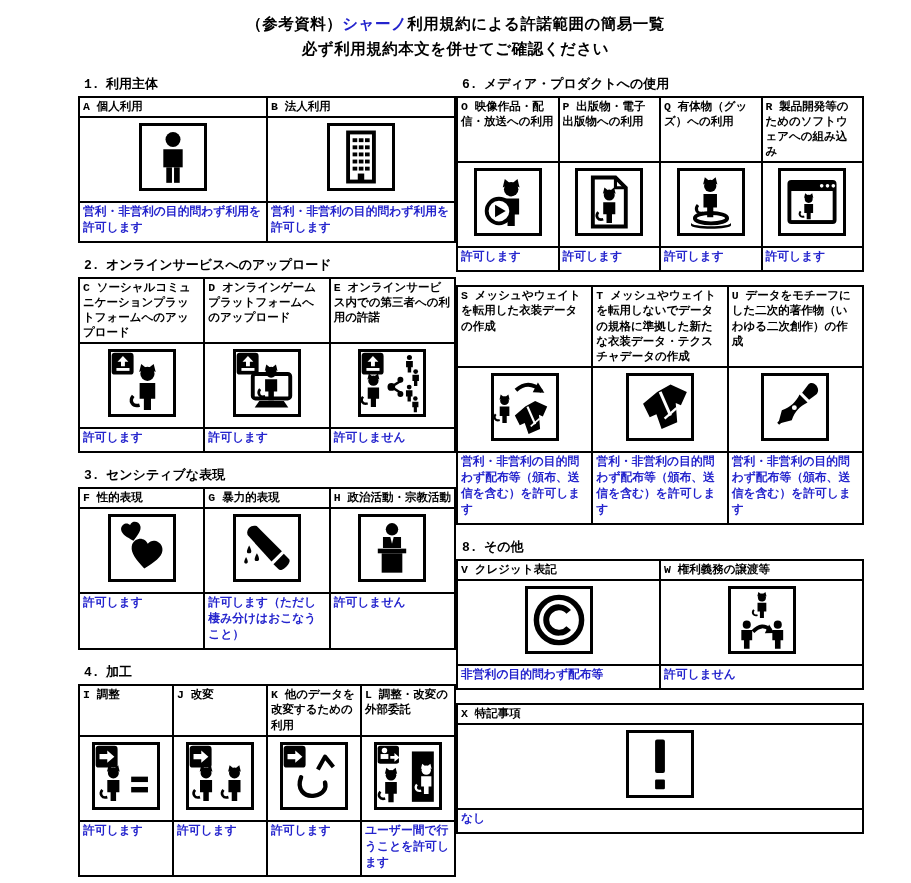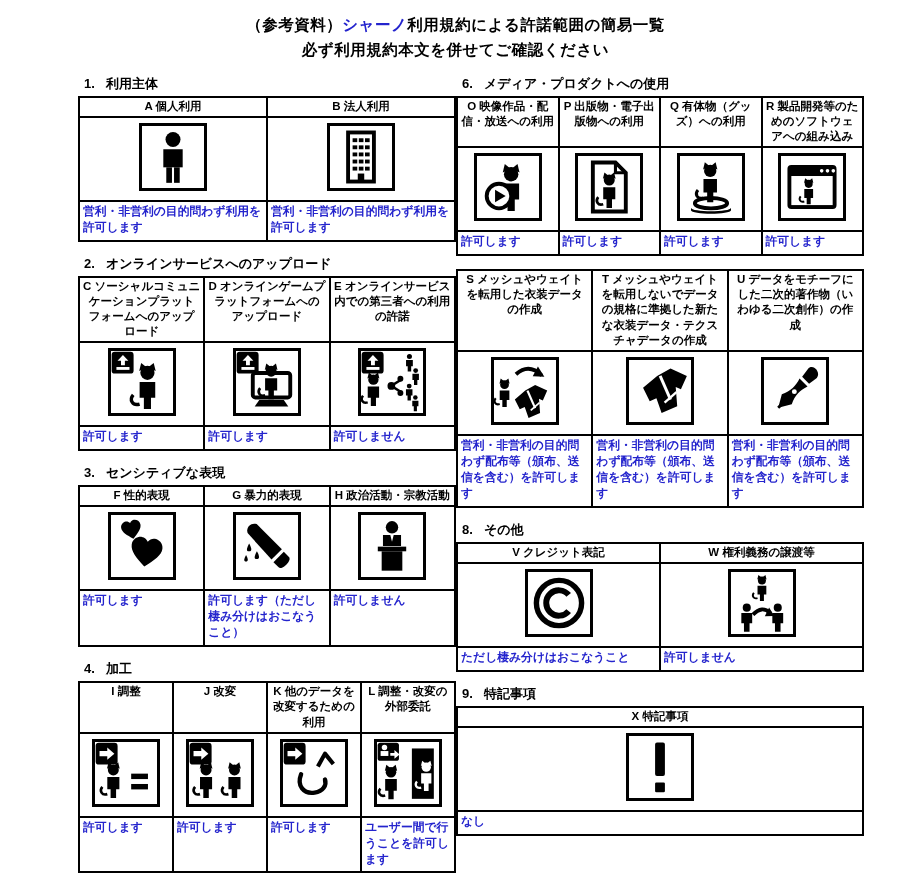--- a/index.html
+++ b/index.html
@@ -1,30 +1,30 @@
 <!DOCTYPE html>
 <html lang="ja"><head>
 <meta charset="utf-8">
 <style>
   html,body{margin:0;padding:0;background:#fff;}
   body{width:911px;height:883px;overflow:hidden;color:#000;
        font-family:"Liberation Sans","DejaVu Sans",sans-serif;}
-  .page{position:relative;width:911px;height:670px;}
+  .page{position:relative;width:911px;height:670px;font-family:Liberation Mono, monospace;}
   .titles{text-align:center;padding-top:13px;line-height:1.6;}
   .title-main,.title-sub{font-size:15.5px;font-weight:bold;letter-spacing:.5px;}
   .brand{color:#2424cd;}
   .columns{display:flex;align-items:flex-start;margin-top:12px;}
   .col-left{width:378px;margin-left:78px;flex:none;}
   .col-right{width:408px;flex:none;}
   section{margin-bottom:13px;}
   .sec-heading{font-size:13px;font-weight:bold;margin:0 0 3px 6px;}
   .sec-heading .num{display:inline-block;min-width:16px;margin-right:6px;}
   table{border-collapse:collapse;width:100%;table-layout:fixed;}
   th,td{border:2px solid #000;}
-  th.cell-header{font-size:11.5px;font-weight:bold;text-align:center;vertical-align:top;
+  th.cell-header{font-size:11.5px;font-weight:bold;text-align:left;vertical-align:top;
       padding:1px 3px 2px;line-height:1.32;}
   td.icon-cell{text-align:center;vertical-align:middle;padding:5px 2px;}
   td.status-cell{color:#2424cd;font-size:11.8px;font-weight:bold;text-align:left;
       vertical-align:top;padding:2px 3px 4px;line-height:1.35;}
   .icon-frame{display:inline-block;width:62px;height:62px;border:3px solid #000;
       background:#fff;position:relative;}
   .icon-frame svg{position:absolute;left:0;top:0;width:62px;height:62px;display:block;}
 </style>
 </head>
 <body>
@@ -450,29 +450,28 @@
                       </g>
                       <g transform="translate(29,24) scale(1.2)" fill="#000">
                         <circle cx="6" cy="3" r="2.6"></circle>
                         <path d="M2.5 6.5h7v6.5H7.8v5.5H4.2v-5.5H2.5z"></path>
                       </g>
                       <path d="M17 33q7-7.5 13.5-1" fill="none" stroke="#000" stroke-width="3"></path>
                       <path d="M29.5 27.5l4 6.5-7.3.3z"></path>
                     </svg></span></td>
           </tr>
           <tr>
-            <td class="status-cell">ただし棲み分けはおこなうこと</td>
+            <td class="status-cell">非営利の目的問わず配布等</td>
             <td class="status-cell">許可しません</td>
           </tr>
         </tbody>
           </table>
       </section>
 
       <section>
-        <div class="sec-heading"><span class="num">9.</span><span>特記事項</span></div>
         <table>
           <tbody>
               <tr>
             <th class="cell-header">X 特記事項</th>
           </tr>
           <tr>
             <td class="icon-cell"><span class="icon-frame"><svg viewBox="0 0 48 48" xmlns="http://www.w3.org/2000/svg" fill="#000">
                       <rect x="20.2" y="5" width="7.6" height="26" rx="1.5"></rect>
                       <rect x="20.2" y="36" width="7.6" height="7.6" rx="1"></rect>
                     </svg></span></td>

